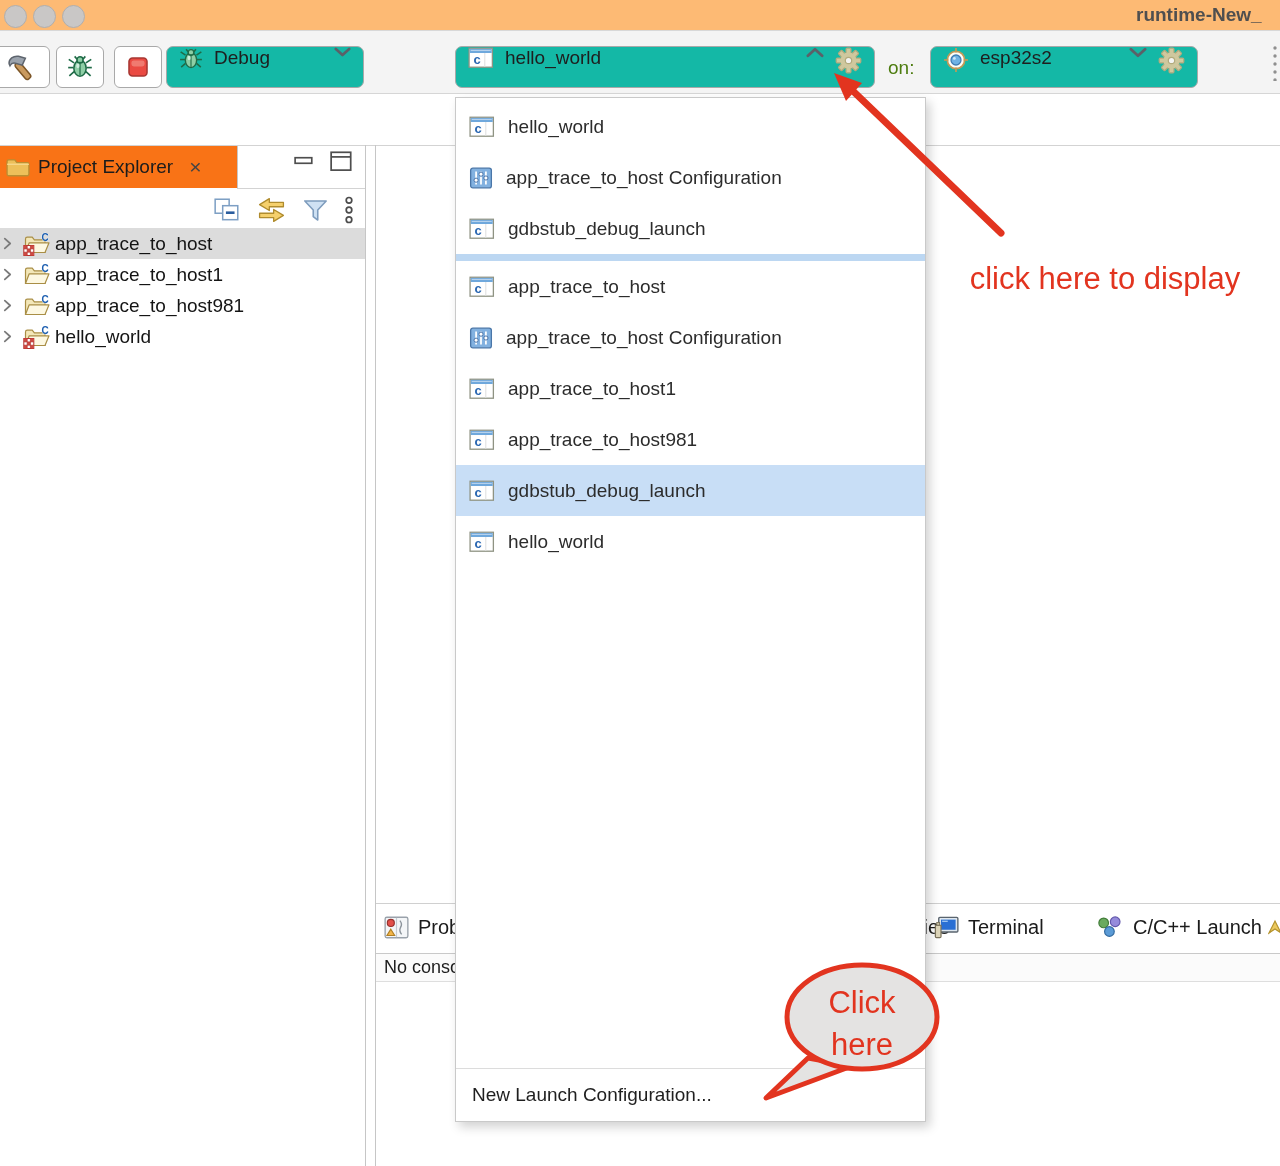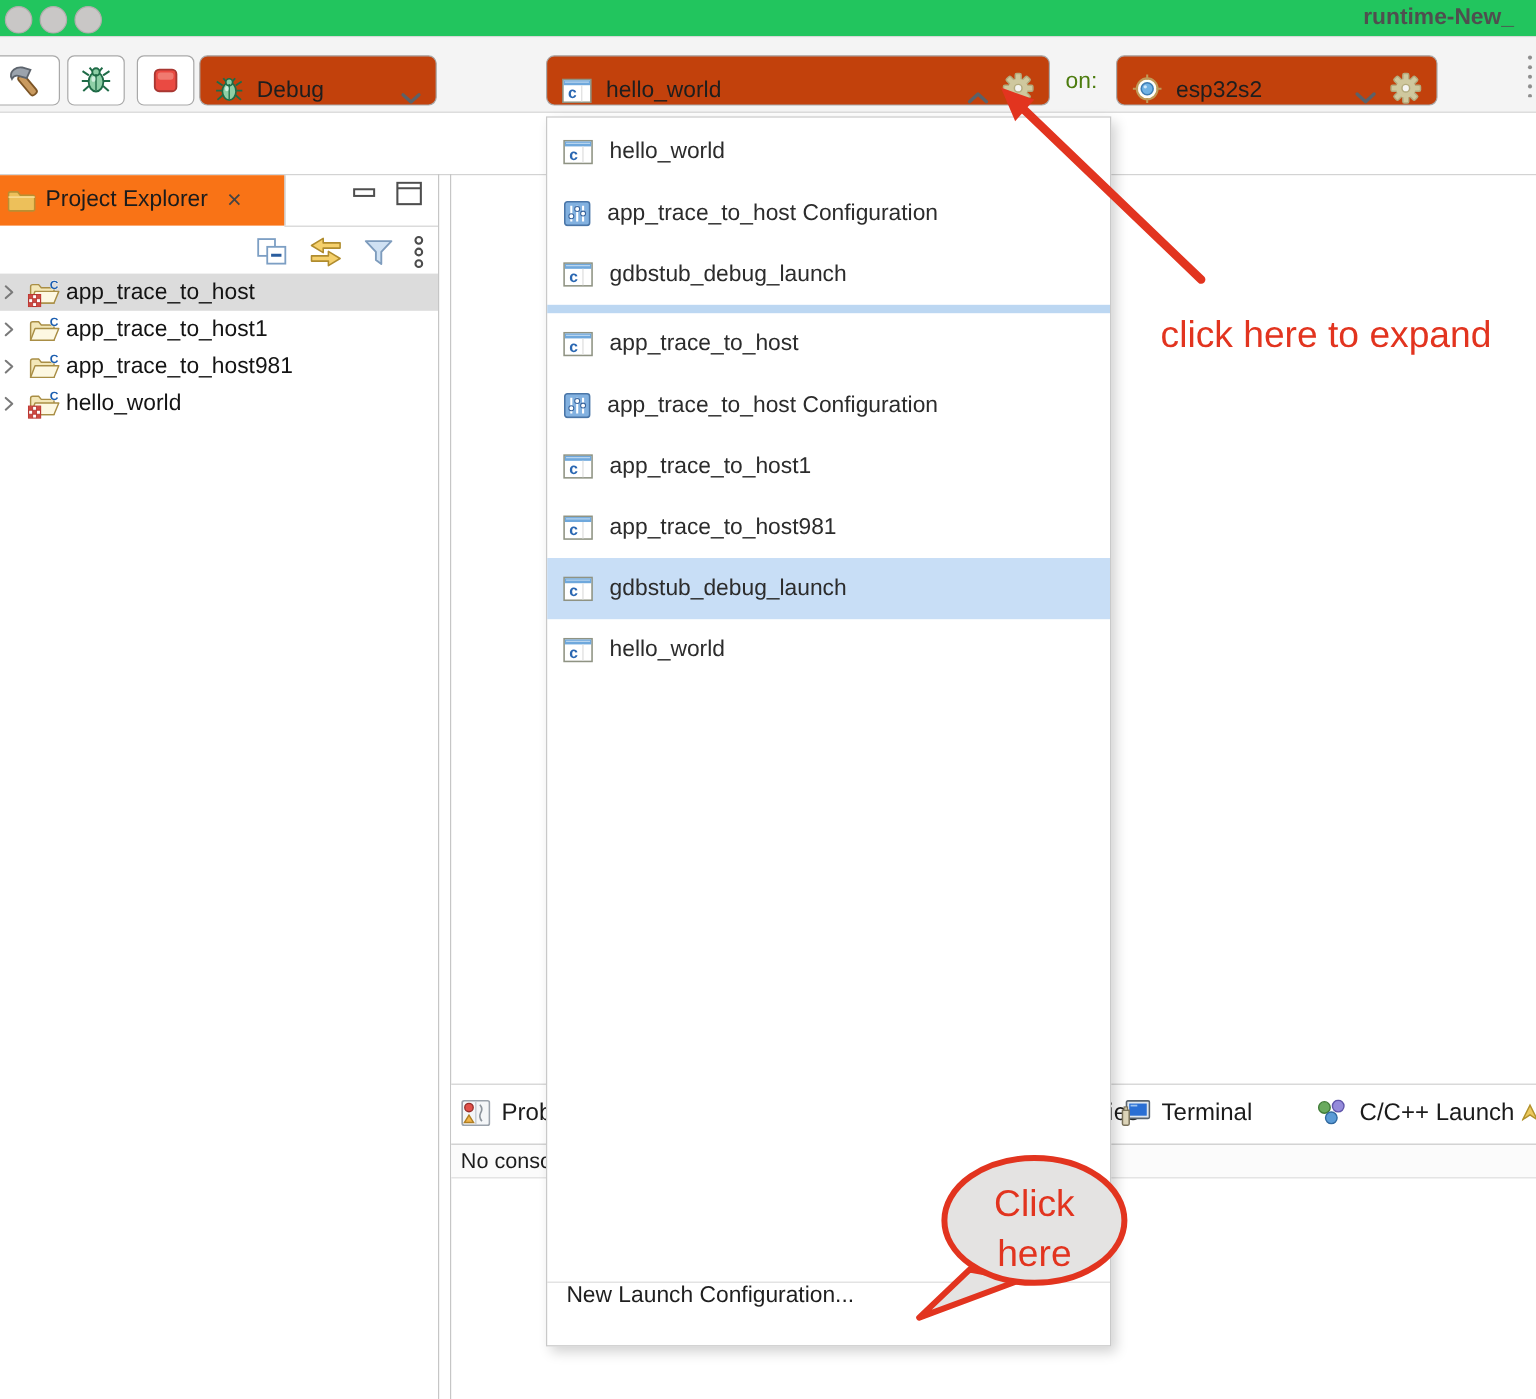--- a/index.html
+++ b/index.html
@@ -1,28 +1,28 @@
 <!DOCTYPE html>
 <html><head>
 <meta charset="utf-8">
 <style>
   html,body{margin:0;padding:0}
   body{width:1280px;height:1166px;position:relative;overflow:hidden;background:#fff;
        font-family:"Liberation Sans",sans-serif;color:#222;}
   svg text{font-family:"Liberation Sans",sans-serif}
   .abs{position:absolute}
   
-  .titlebar{left:0;top:0;width:1280px;height:30px;background:#22c55e;border-bottom:1px solid #d8d8d8}
+  .titlebar{left:0;top:0;width:1280px;height:30px;background:#fdba74;border-bottom:1px solid #d8d8d8}
   .tl{position:absolute;top:5px;width:21px;height:21px;border-radius:50%;background:#c9c7c6;border:1px solid #b1aeac}
   .wtitle{position:absolute;left:1136px;top:4px;font-size:19px;font-weight:bold;color:#4f4f4f;white-space:nowrap}
   .toolbar{left:0;top:31px;width:1280px;height:62px;background:#f4f4f4;border-bottom:1px solid #d6d6d6}
   .tbtn{position:absolute;top:15px;height:42px;background:#fff;border:1px solid #a9a9a9;border-radius:6px;
         display:flex;align-items:center;justify-content:center;box-sizing:border-box}
-  .combo{position:absolute;top:15px;height:42px;background:#c2410c;border:1px solid #a9a9a9;border-radius:7px;
-         display:flex;align-items:flex-end;gap:11px;padding:0 12px;box-sizing:border-box;font-size:19px;color:#1e1e1e}
+  .combo{position:absolute;top:15px;height:42px;background:#14b8a6;border:1px solid #a9a9a9;border-radius:7px;
+         display:flex;align-items:flex-start;gap:11px;padding:0 12px;box-sizing:border-box;font-size:19px;color:#1e1e1e}
   .combo .sp{flex:1}
   .onlabel{position:absolute;left:888px;top:26px;font-size:19px;color:#4d7c0f}
   
   .hline{position:absolute;height:1px;background:#d3d3d3}
   .vline{position:absolute;width:1px;background:#c6c6c6}
   
   .pe-tab{position:absolute;left:0;top:146px;width:237px;height:42px;background:#f97316;display:flex;align-items:center;gap:8px;padding-left:6px;box-sizing:border-box}
   .pe-title{font-size:19px;color:#1c1c1c}
   .pe-close{font-size:21px;color:#444;margin-left:8px}
   .pe-tools{position:absolute;top:192px;left:0;width:365px;height:36px;display:flex;justify-content:flex-end;align-items:center;gap:14px;padding-right:10px;box-sizing:border-box}
@@ -31,21 +31,21 @@
   .trow.sel{background:#dcdcdc}
   .trow .arw{width:14px;margin-left:3px;display:flex}
   .trow .tico{width:28px;height:24px;margin:0 4px 0 6px;flex:0 0 28px}
   
   .dd{position:absolute;left:455px;top:97px;width:471px;height:1025px;background:#fff;border:1px solid #c9c9c9;
       box-sizing:border-box;box-shadow:4px 5px 10px rgba(0,0,0,.18);z-index:30;display:flex;flex-direction:column}
   .dd-item{flex:0 0 51px;display:flex;align-items:center;gap:13px;padding-left:13px;font-size:19px;color:#2c2c2c}
   .dd-item.hl{background:#c8def6}
   .dd-sep{flex:0 0 7px;background:#bcd7f2}
   .dd-spacer{flex:1}
-  .dd-new{flex:0 0 52px;border-top:1px solid #dcdcdc;display:flex;align-items:flex-start;padding-left:16px;font-size:19px;color:#1f1f1f}
+  .dd-new{flex:0 0 52px;border-top:1px solid #dcdcdc;display:flex;align-items:center;padding-left:16px;font-size:19px;color:#1f1f1f}
   
   .bpanel{position:absolute;left:376px;top:903px;width:904px;height:50px;background:#fff;border-top:1px solid #d0d0d0;box-sizing:border-box}
   .btab{position:absolute;display:flex;align-items:center;gap:9px;font-size:20px;color:#1b1b1b;top:12px}
   .crow{position:absolute;left:376px;top:953px;width:904px;height:29px;background:#fbfbfb;border-top:1px solid #c9c9c9;border-bottom:1px solid #dedede;box-sizing:border-box;display:flex;align-items:center}
   .cmsg{font-size:18px;color:#1d1d1d;margin-left:8px;white-space:nowrap}
   
   .note{position:absolute;left:930px;top:258px;width:350px;text-align:center;font-size:31px;line-height:42px;color:#e2341f;z-index:40}
   .anno{position:absolute;left:0;top:0;width:1280px;height:1166px;z-index:40;pointer-events:none}
 </style>
 </head>
@@ -450,21 +450,21 @@
   </div>
 
   <div class="dd-spacer"></div>
 
   <div class="dd-new">
     <span>New Launch Configuration...</span>
   </div>
 </div>
 
 <div class="note">
-  <div>click here to expand</div>
+  <div>click here to display</div>
 </div>
 
 <svg class="anno">
 
   <line x1="1001" y1="233" x2="854" y2="92" stroke="#e2341f" stroke-width="7" stroke-linecap="round"></line>
   <polygon points="834,73 862,83 846,101" fill="#e2341f"></polygon>
 
   <polygon points="808,1058 766,1098 852,1066" fill="#e4e3e2" stroke="#e2341f" stroke-width="5" stroke-linejoin="round"></polygon>
   <ellipse cx="862" cy="1017" rx="75" ry="52" fill="#e4e3e2" stroke="#e2341f" stroke-width="5"></ellipse>
   <text x="862" y="1013" font-size="31" fill="#e2341f" text-anchor="middle">Click</text>

